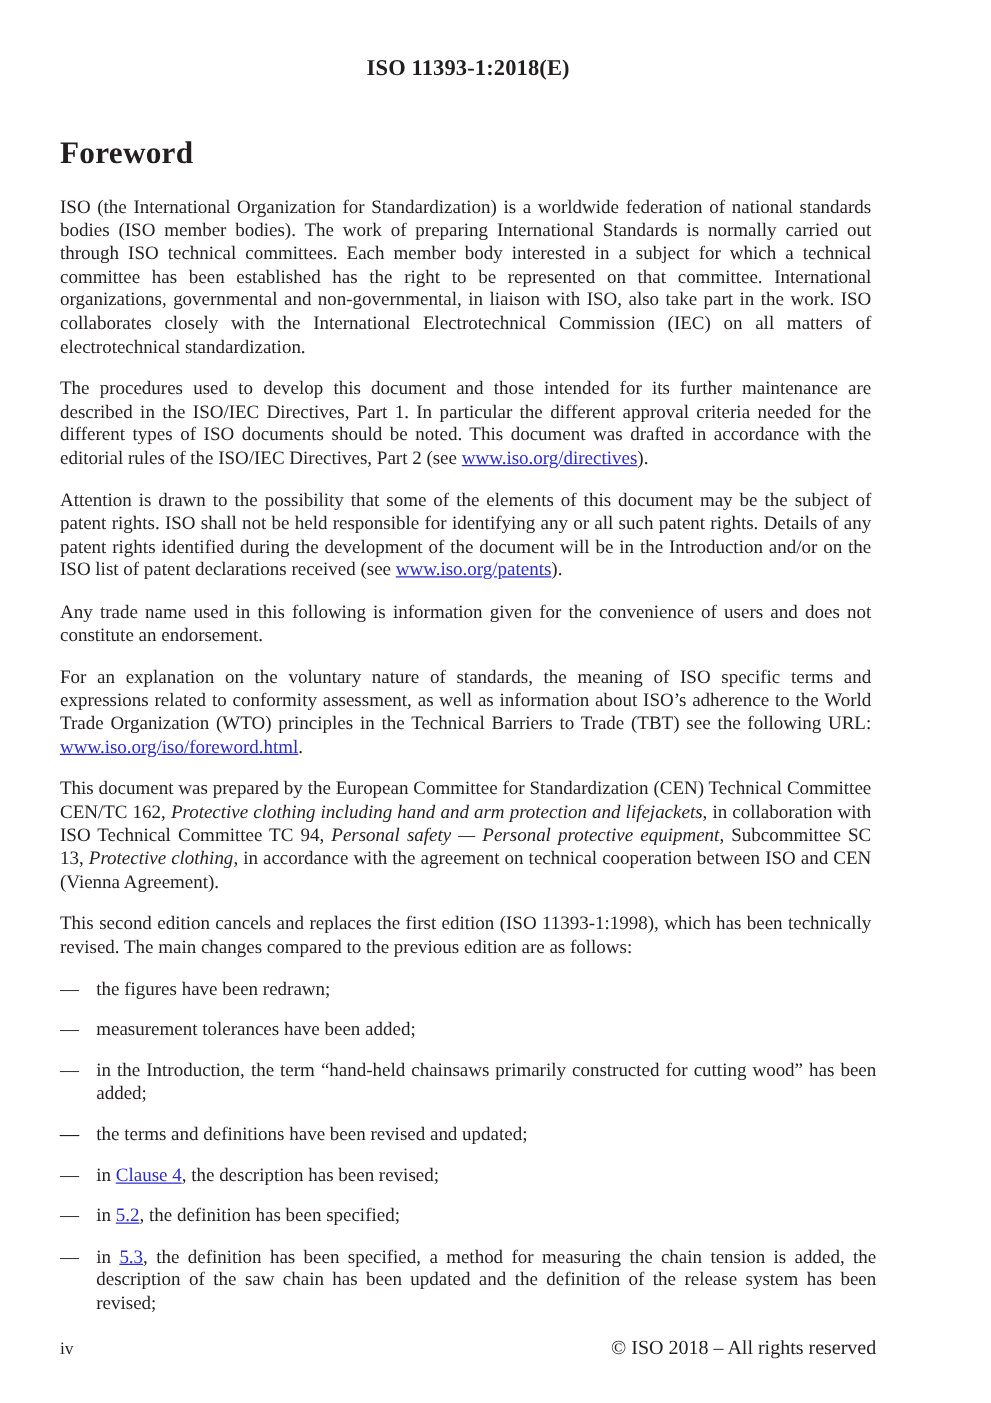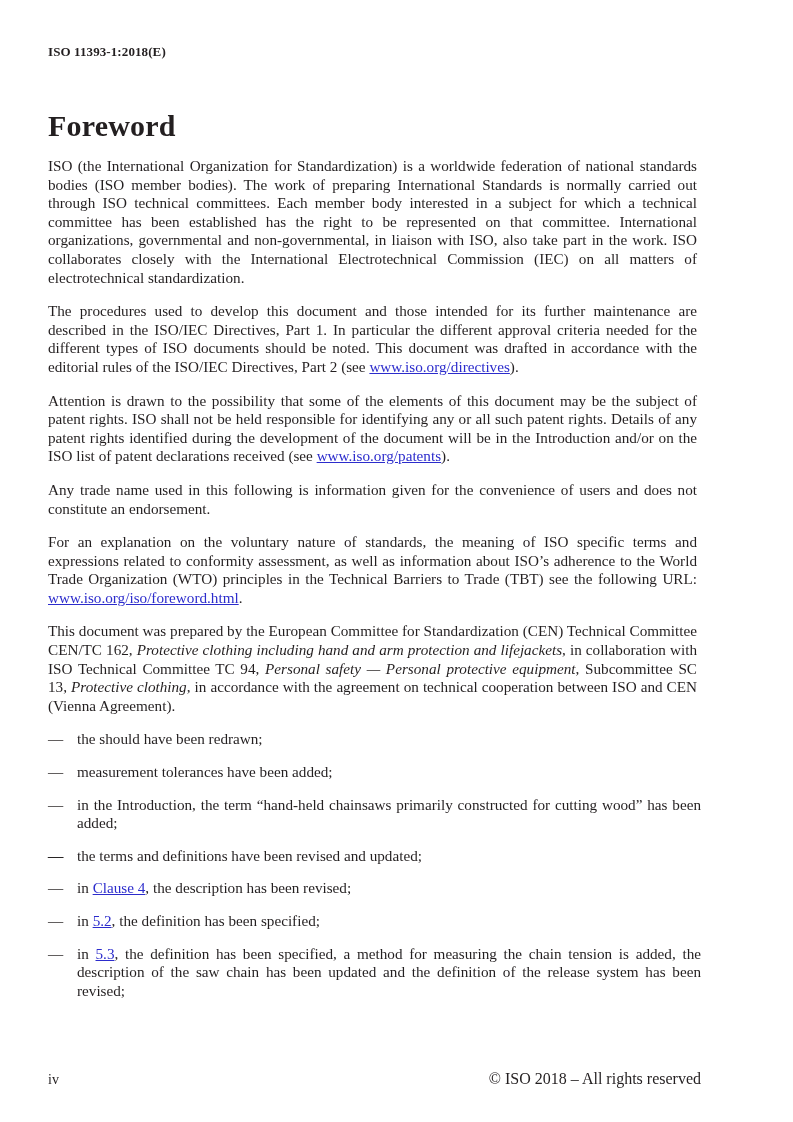--- a/index.html
+++ b/index.html
@@ -19,28 +19,29 @@
     overflow: hidden;
     box-sizing: border-box;
   }
   .content {
     position: absolute;
     left: 48px;
     top: 44px;
     width: 653px;
   }
   .running-head {
-    font-size: 13px;
+    font-size: 18px;
     font-weight: bold;
     letter-spacing: 0.1px;
     line-height: 1.2;
     margin: 0;
+    text-align: center;
   }
   h1.foreword-title {
-    font-size: 30px;
+    font-size: 25px;
     font-weight: bold;
     margin: 0;
     padding: 0;
     line-height: 1.2;
     position: absolute;
     left: 48px;
     top: 108px;
     letter-spacing: 0.2px;
   }
   .body-block {
@@ -122,23 +123,24 @@
     <p class="para"><span>The procedures used to develop this document and those intended for its further maintenance are described in the ISO/IEC Directives, Part 1. In particular the different approval criteria needed for the different types of ISO documents should be noted. This document was drafted in accordance with the editorial rules of the ISO/IEC Directives, Part 2 (see </span><a class="link" href="#">www.iso.org/directives</a><span>).</span></p>
 
     <p class="para"><span>Attention is drawn to the possibility that some of the elements of this document may be the subject of patent rights. ISO shall not be held responsible for identifying any or all such patent rights. Details of any patent rights identified during the development of the document will be in the Introduction and/or on the ISO list of patent declarations received (see </span><a class="link" href="#">www.iso.org/patents</a><span>).</span></p>
 
     <p class="para"><span>Any trade name used in this following is information given for the convenience of users and does not constitute an endorsement.</span></p>
 
     <p class="para"><span>For an explanation on the voluntary nature of standards, the meaning of ISO specific terms and expressions related to conformity assessment, as well as information about ISO’s adherence to the World Trade Organization (WTO) principles in the Technical Barriers to Trade (TBT) see the following URL: </span><a class="link" href="#">www.iso.org/iso/foreword.html</a><span>.</span></p>
 
     <p class="para"><span>This document was prepared by the European Committee for Standardization (CEN) Technical Committee CEN/TC 162, </span><span class="ital">Protective clothing including hand and arm protection and lifejackets</span><span>, in collaboration with ISO Technical Committee TC 94, </span><span class="ital">Personal safety — Personal protective equipment</span><span>, Subcommittee SC 13, </span><span class="ital">Protective clothing</span><span>, in accordance with the agreement on technical cooperation between ISO and CEN (Vienna Agreement).</span></p>
 
+    <p class="para"><span>This second edition cancels and replaces the first edition (ISO 11393-1:1998), which has been technically revised. The main changes compared to the previous edition are as follows:</span></p>
 
     <div id="changes-list">
-        <div class="list-item"><span class="dash">—</span><span>the should have been redrawn;</span></div>
+        <div class="list-item"><span class="dash">—</span><span>the figures have been redrawn;</span></div>
         <div class="list-item"><span class="dash">—</span><span>measurement tolerances have been added;</span></div>
         <div class="list-item"><span class="dash">—</span><span>in the Introduction, the term “hand-held chainsaws primarily constructed for cutting wood” has been added;</span></div>
         <div class="list-item"><span class="dash">—</span></div>
         <div class="list-item"><span class="dash">—</span></div>
         <div class="list-item"><span class="dash">—</span><span>the terms and definitions have been revised and updated;</span></div>
         <div class="list-item"><span class="dash">—</span><span>in </span><a class="xref" href="#">Clause 4</a><span>, the description has been revised;</span></div>
         <div class="list-item"><span class="dash">—</span><span>in </span><a class="xref" href="#">5.2</a><span>, the definition has been specified;</span></div>
         <div class="list-item"><span class="dash">—</span><span>in </span><a class="xref" href="#">5.3</a><span>, the definition has been specified, a method for measuring the chain tension is added, the description of the saw chain has been updated and the definition of the release system has been revised;</span></div>
       </div>
 

